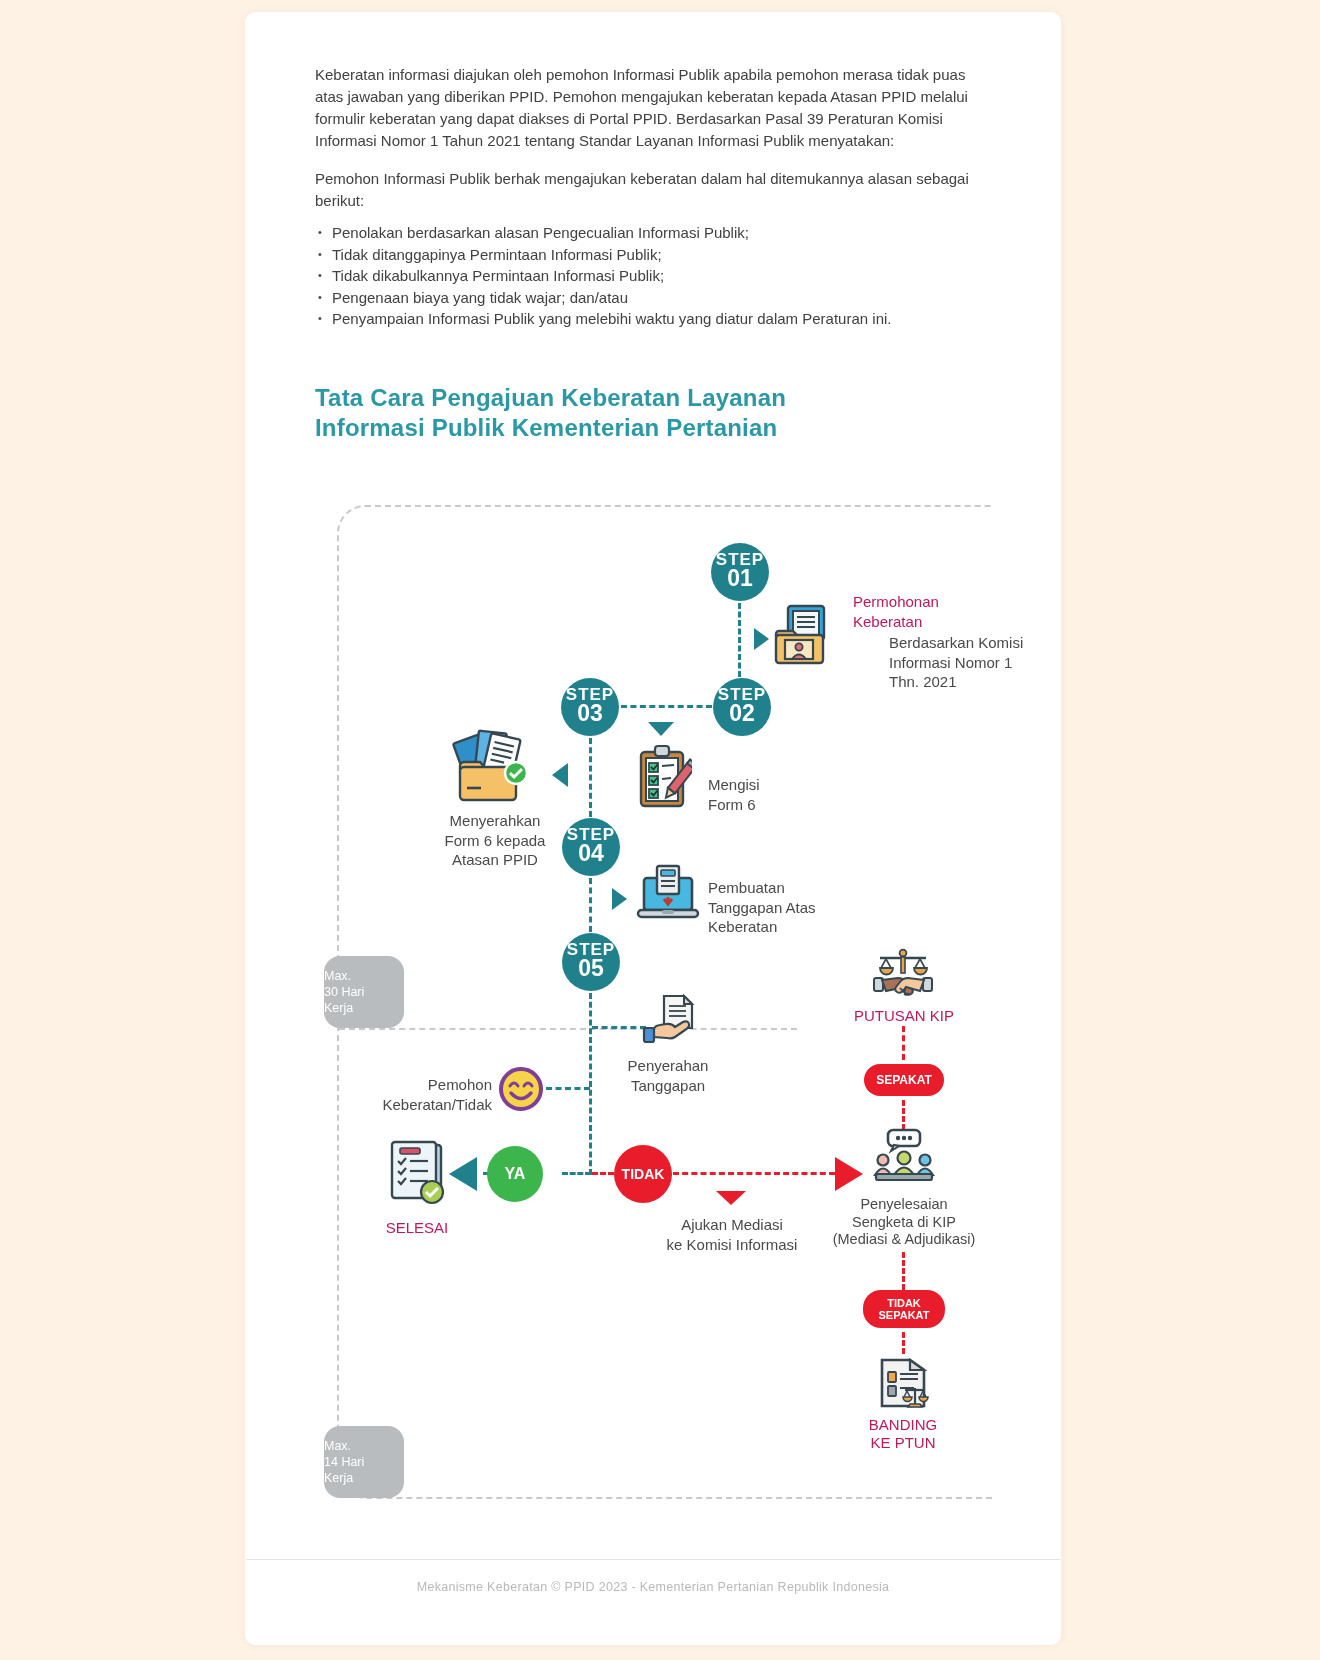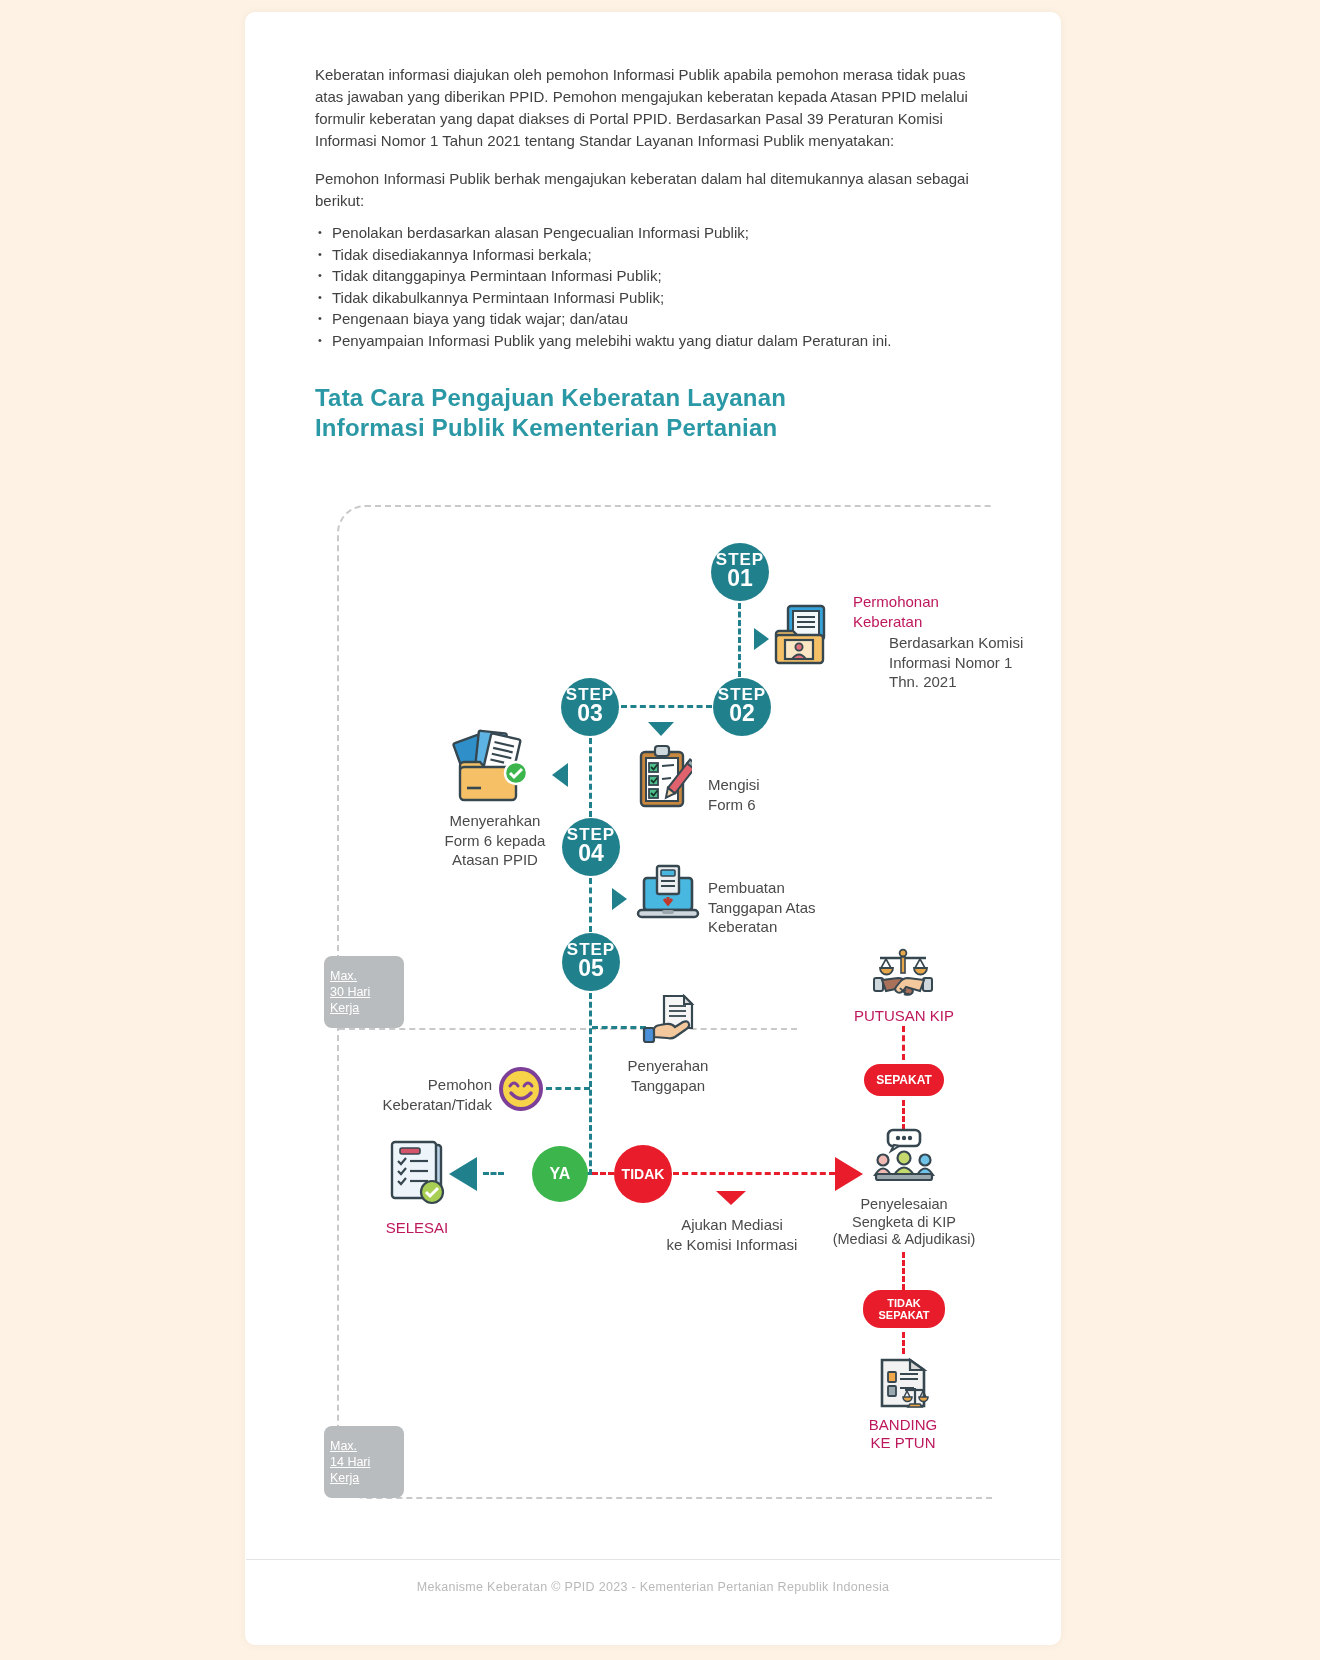--- a/index.html
+++ b/index.html
@@ -23,22 +23,22 @@
   #heading{font-size:24px;line-height:30px;font-weight:600;color:#2b98a6;letter-spacing:0.2px;}
 
   
   #flow-border{
     left:337px;top:505px;width:653px;height:990px;
     border-left:2px dashed #c9c9c9;border-top:2px dashed #c9c9c9;border-bottom:2px dashed #c9c9c9;
     border-radius:28px 0 0 28px;
   }
   #flow-divider{left:339px;top:1028px;width:458px;border-top:2px dashed #c9c9c9;height:0;}
   .duration{
-    width:80px;height:72px;background:#b9bcbe;border-radius:8px;
-    color:#ffffff;font-size:12.5px;line-height:16px;padding:12px 0 0 6px;box-sizing:border-box;text-decoration:underline;
+    width:80px;height:72px;background:#b9bcbe;border-radius:16px;
+    color:#ffffff;font-size:12.5px;line-height:16px;padding:12px 0 0 0;box-sizing:border-box;
   }
 
   .step{
     width:58px;height:58px;border-radius:50%;background:#20818d;
     color:#fff;text-align:center;display:flex;flex-direction:column;justify-content:center;
   }
   .step .s-label{font-size:17px;font-weight:700;letter-spacing:1px;line-height:12px;}
   .step .s-num{font-size:23px;font-weight:700;line-height:24px;}
 
   .dash-t-v{border-left:3px dashed #20818d;width:0;}
@@ -77,21 +77,20 @@
 
 <div class="abs body-text pre" style="left:315px;top:64px;width:706px;">Keberatan informasi diajukan oleh pemohon Informasi Publik apabila pemohon merasa tidak puas
 atas jawaban yang diberikan PPID. Pemohon mengajukan keberatan kepada Atasan PPID melalui
 formulir keberatan yang dapat diakses di Portal PPID. Berdasarkan Pasal 39 Peraturan Komisi
 Informasi Nomor 1 Tahun 2021 tentang Standar Layanan Informasi Publik menyatakan:</div>
 <div class="abs body-text pre" style="left:315px;top:168px;width:706px;">Pemohon Informasi Publik berhak mengajukan keberatan dalam hal ditemukannya alasan sebagai
 berikut:</div>
 
 <ul class="abs reasons" style="left:318px;top:222px;width:706px;">
   <li>Penolakan berdasarkan alasan Pengecualian Informasi Publik;</li>
-  <li>Tidak disediakannya Informasi berkala;</li>
   <li>Tidak ditanggapinya Permintaan Informasi Publik;</li>
   <li>Tidak dikabulkannya Permintaan Informasi Publik;</li>
   <li>Pengenaan biaya yang tidak wajar; dan/atau</li>
   <li>Penyampaian Informasi Publik yang melebihi waktu yang diatur dalam Peraturan ini.</li>
 </ul>
 
 <div class="abs pre" id="heading" style="left:315px;top:383px;width:520px;">Tata Cara Pengajuan Keberatan Layanan
 Informasi Publik Kementerian Pertanian</div>
 
 <div class="abs" id="flow-border"></div>
@@ -339,21 +338,21 @@
 <div class="abs node-label pre center" style="left:822px;top:1196px;width:164px;font-size:14.5px;line-height:17.5px;">Penyelesaian
 Sengketa di KIP
 (Mediasi &amp; Adjudikasi)</div>
 
 <div class="abs node-label pre center" style="left:652px;top:1215px;width:160px;">Ajukan Mediasi
 ke Komisi Informasi</div>
 
 <div class="abs node-label bold pre center" style="left:853px;top:1416px;width:100px;line-height:18px;">BANDING
 KE PTUN</div>
 
-<div class="abs badge-circle" style="left:532px;top:1146px;width:56px;height:56px;background:#3cb64c;font-size:16px;">
+<div class="abs badge-circle" style="left:487px;top:1146px;width:56px;height:56px;background:#3cb64c;font-size:16px;">
   <span>YA</span>
 </div>
 <div class="abs badge-circle" style="left:614px;top:1145px;width:58px;height:58px;background:#e81c2a;font-size:14px;">
   <span>TIDAK</span>
 </div>
 <div class="abs pill" style="left:864px;top:1064px;width:80px;height:32px;font-size:12px;">
   <span>SEPAKAT</span>
 </div>
 <div class="abs pill" style="left:863px;top:1290px;width:82px;height:38px;font-size:11px;line-height:12px;">
   <span class="pre">TIDAK

